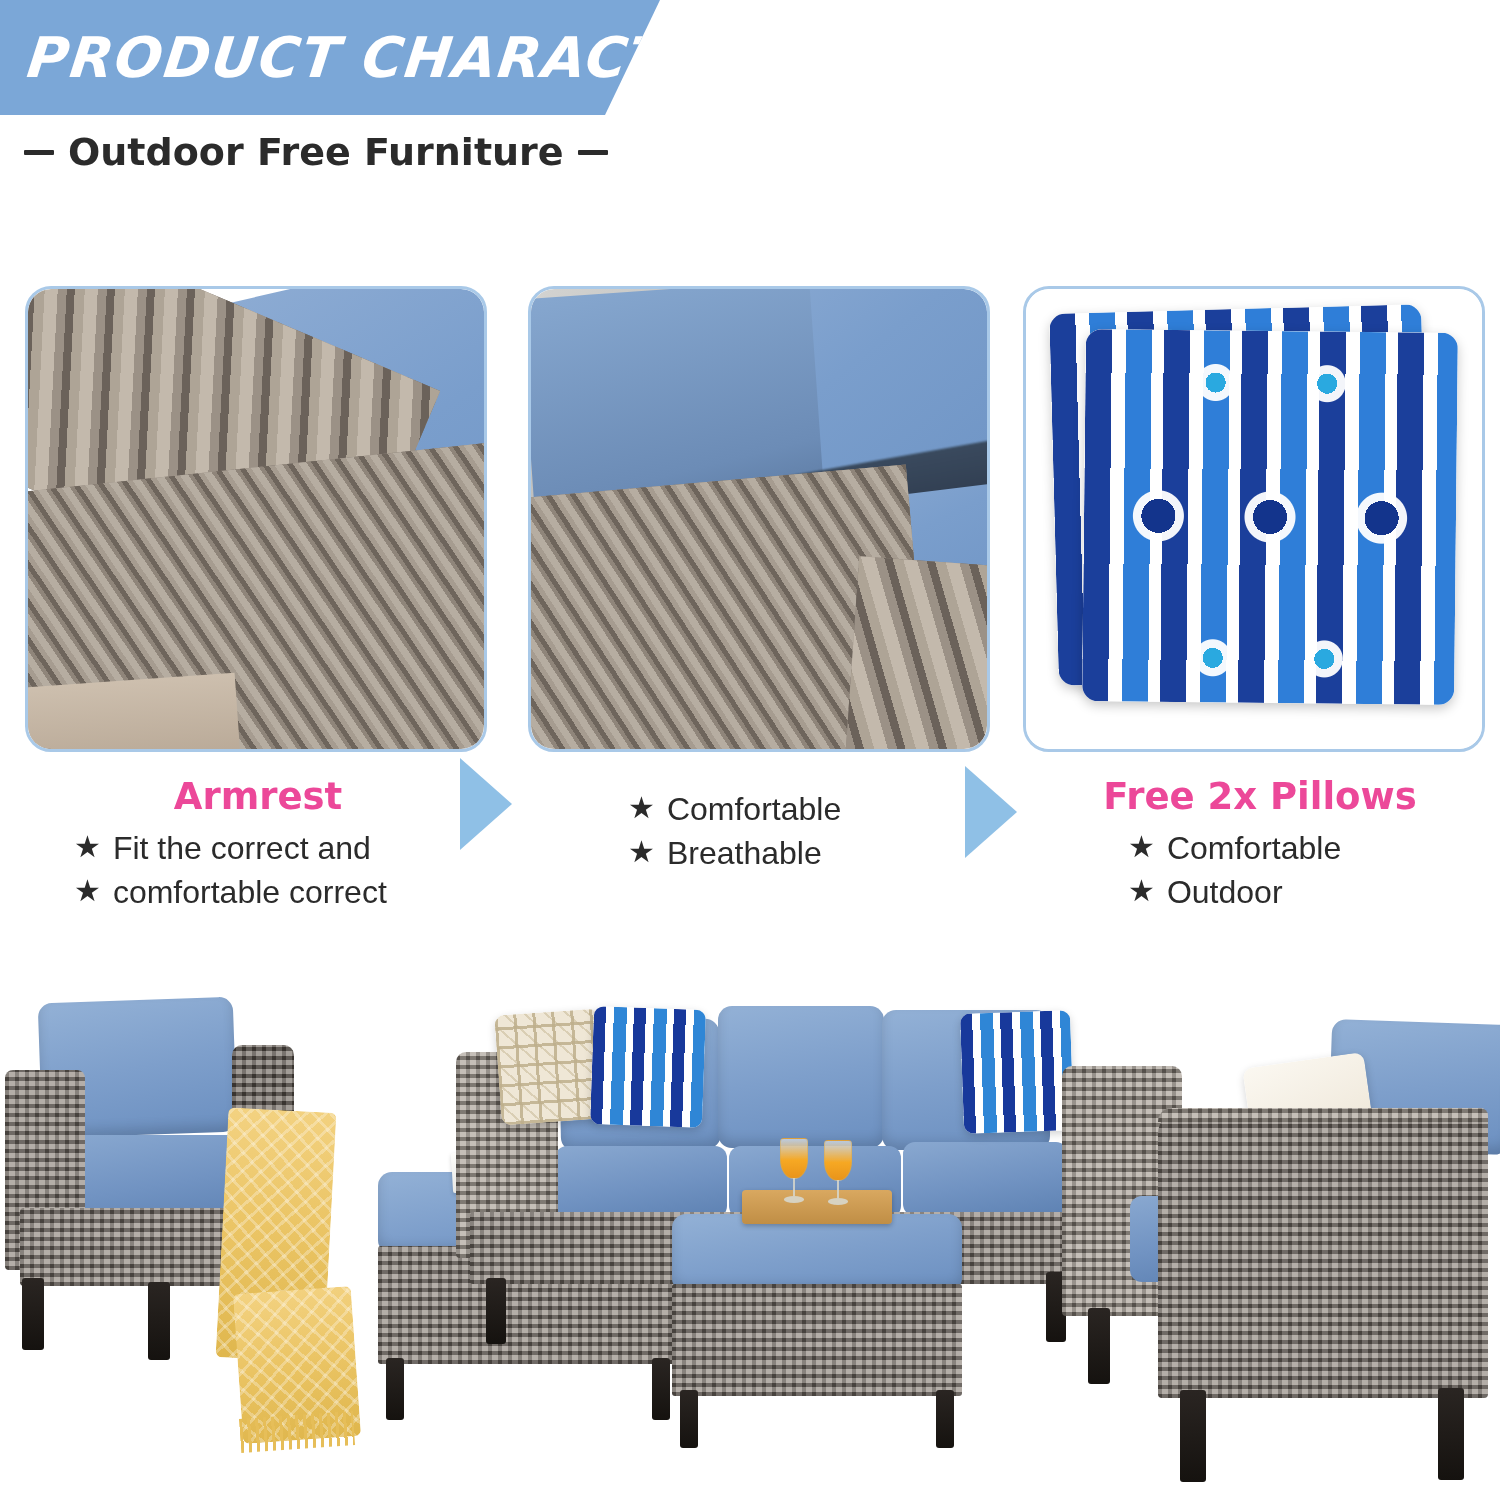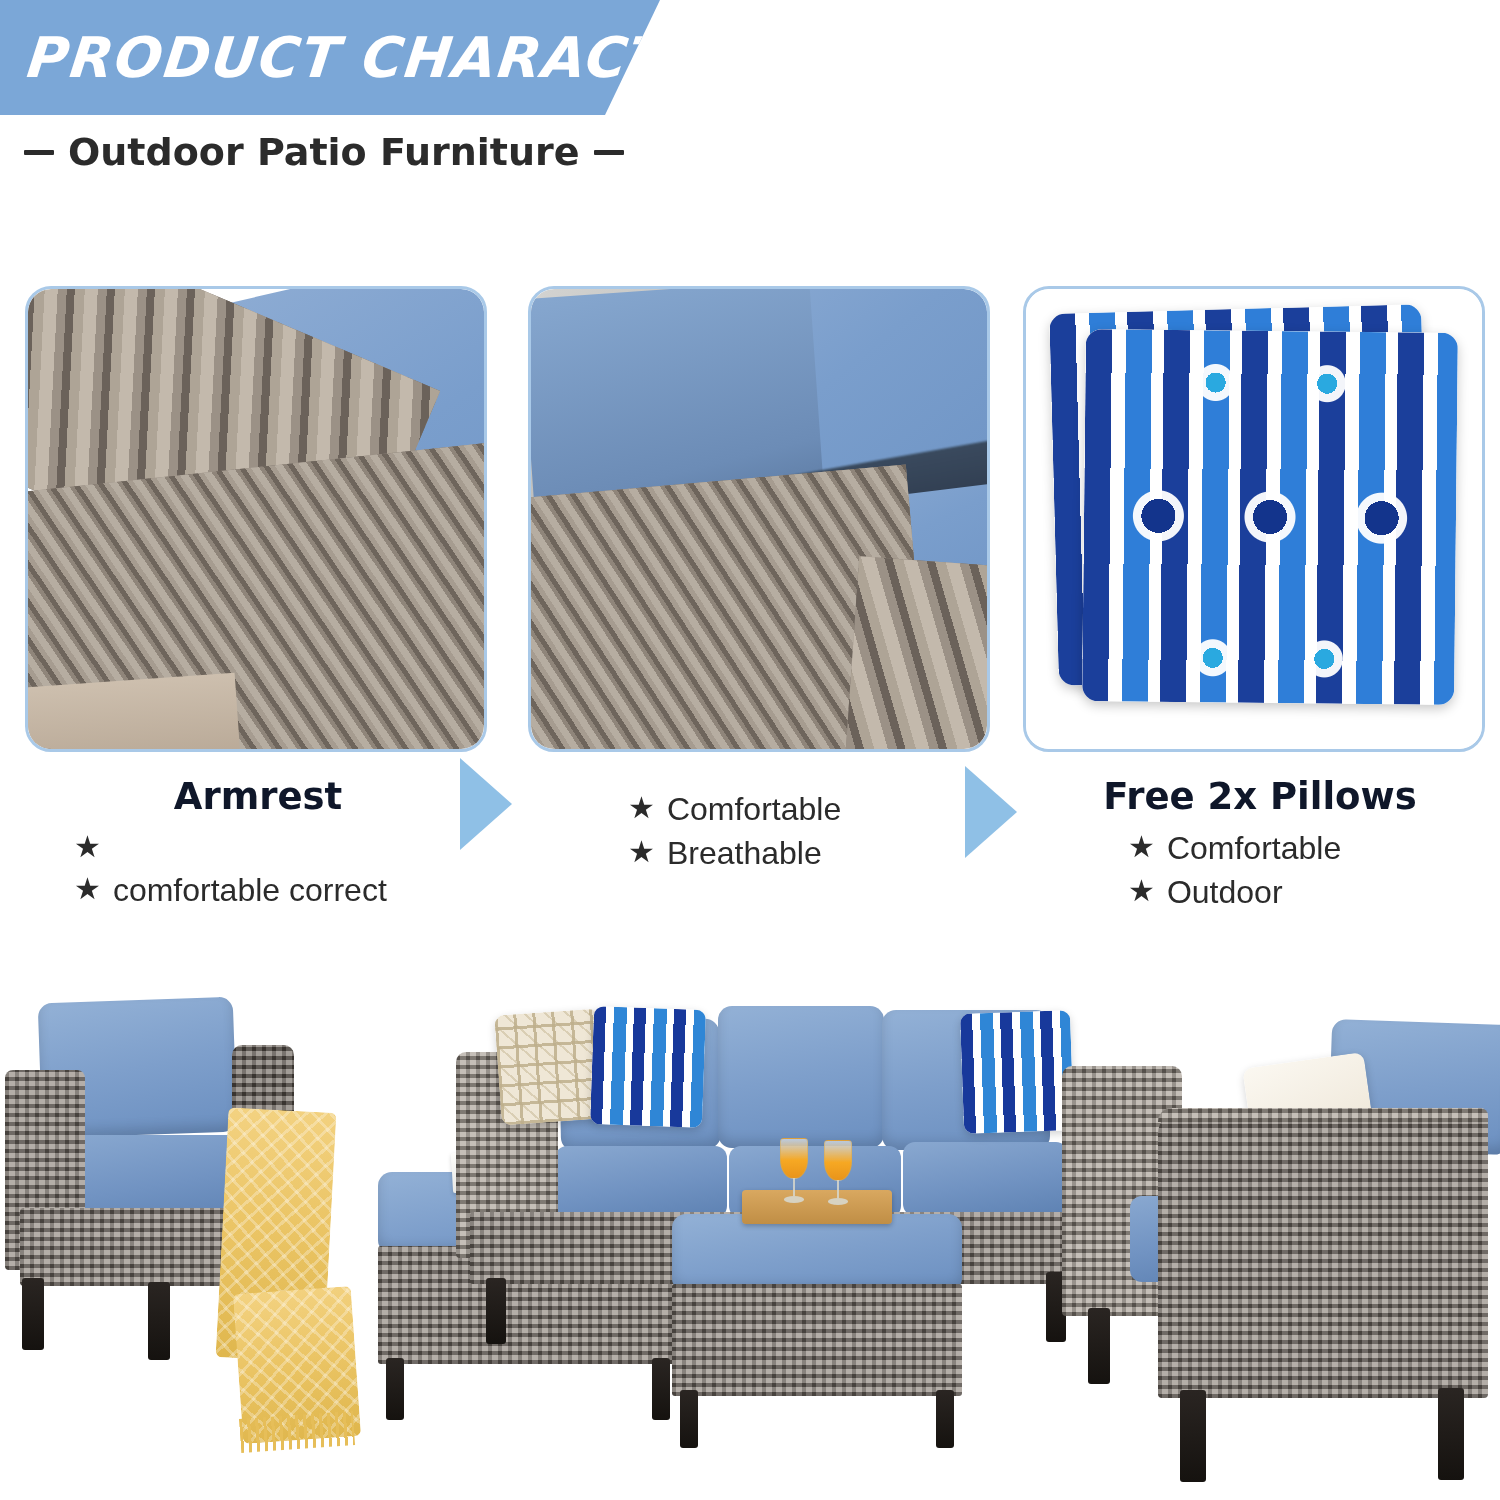--- a/index.html
+++ b/index.html
@@ -155,21 +155,21 @@
   .arrow.a1 { left: 460px; top: 472px; border-top: 46px solid transparent; border-bottom: 46px solid transparent; border-left: 52px solid #8FC0E6; }
   .arrow.a2 { left: 965px; top: 480px; border-top: 46px solid transparent; border-bottom: 46px solid transparent; border-left: 52px solid #8FC0E6; }
 
   
   .captions { position: absolute; left: 0; top: 778px; width: 1500px; height: 160px; }
   .caption { position: absolute; top: 0; width: 480px; }
   .caption.c1 { left: 18px; }
   .caption.c2 { left: 520px; }
   .caption.c3 { left: 1020px; }
   .caption-title {
-    color: #0f172a;
+    color: #ec4899;
     font-size: 37px;
     font-weight: 700;
     text-align: center;
     font-family: "DejaVu Sans", sans-serif;
     white-space: nowrap;
     line-height: 1.05;
   }
   .bullets { margin-top: 12px; display: flex; flex-direction: column; gap: 6px; }
   .bullet { display: flex; align-items: flex-start; gap: 12px; }
   .bullet .star { color: #2b2b2b; font-size: 30px; line-height: 1.22; flex: 0 0 auto; }
@@ -251,21 +251,21 @@
 <body>
 
 <div class="page">
 
   <div class="banner">
     <div class="banner-title">PRODUCT CHARACTER</div>
   </div>
 
   <div class="subtitle-row">
     <span class="dash"></span>
-    <span class="subtitle">Outdoor Patio Furniture</span>
+    <span class="subtitle">Outdoor Free Furniture</span>
     <span class="dash"></span>
   </div>
 
   <div class="panels">
 
     <div class="panel p1">
       <div class="panel-inner">
         <div class="cushion p1-cushion"></div>
         <div class="wicker coarse p1-arm"></div>
         <div class="wicker p1-side"></div>
@@ -304,20 +304,21 @@
     </div>
   </div>
 
   <div class="captions">
 
     <div class="caption c1">
       <div class="caption-title">Armrest</div>
       <div class="bullets">
         <div class="bullet">
           <span class="star">★</span>
+          <span class="btext">Fit the correct and</span>
         </div>
         <div class="bullet">
           <span class="star">★</span>
           <span class="btext">comfortable correct</span>
         </div>
       </div>
     </div>
 
     <div class="caption c2">
       <div class="bullets">

